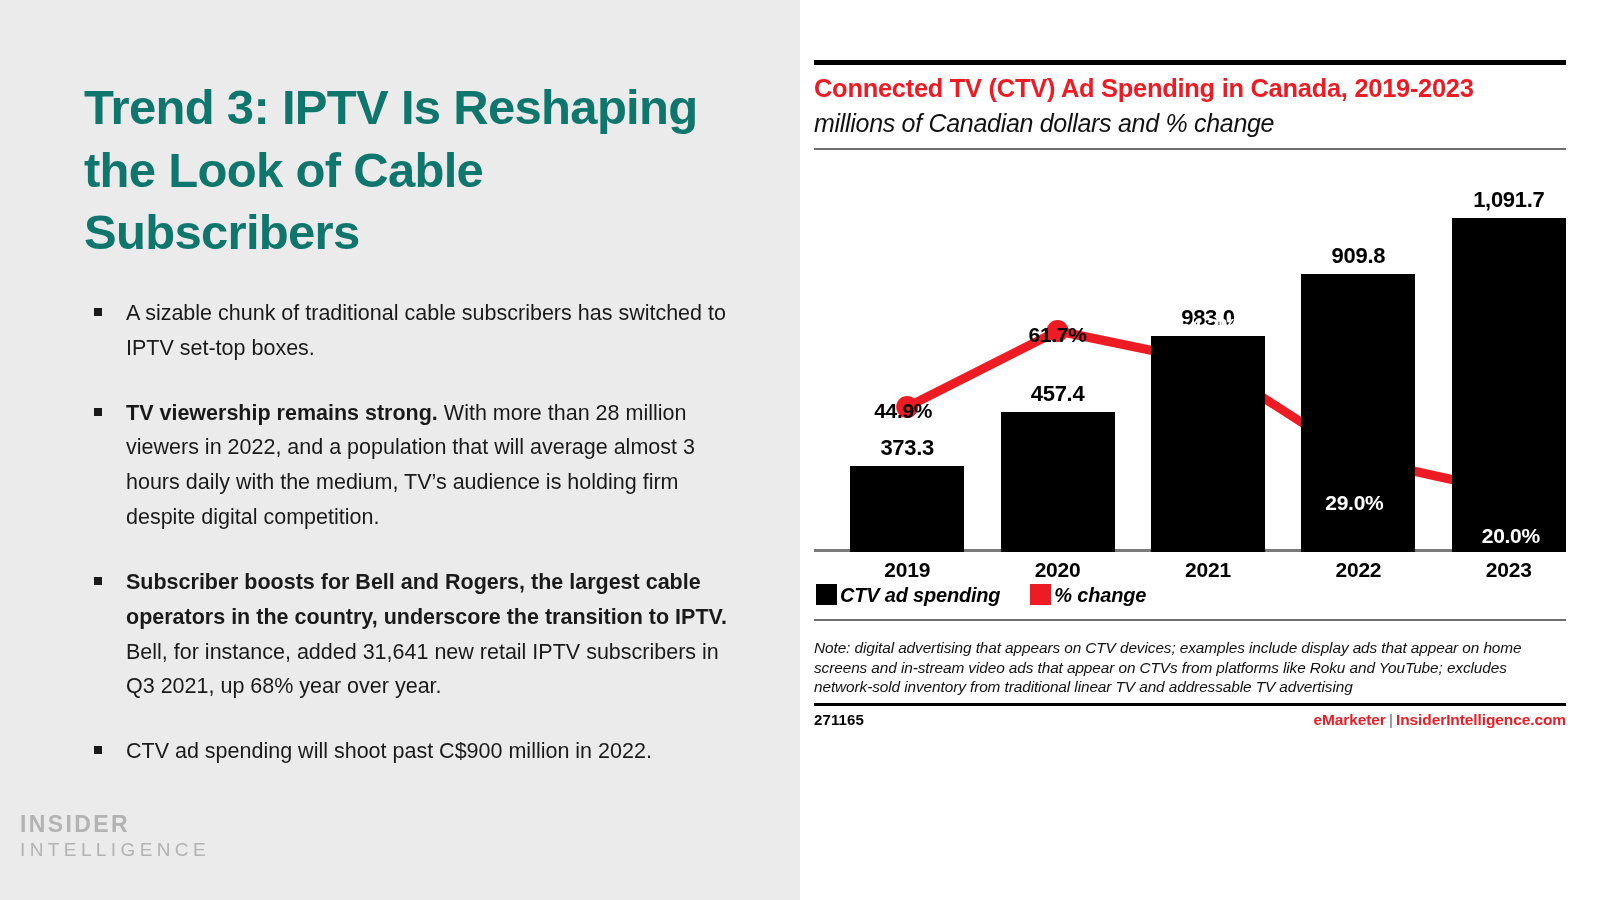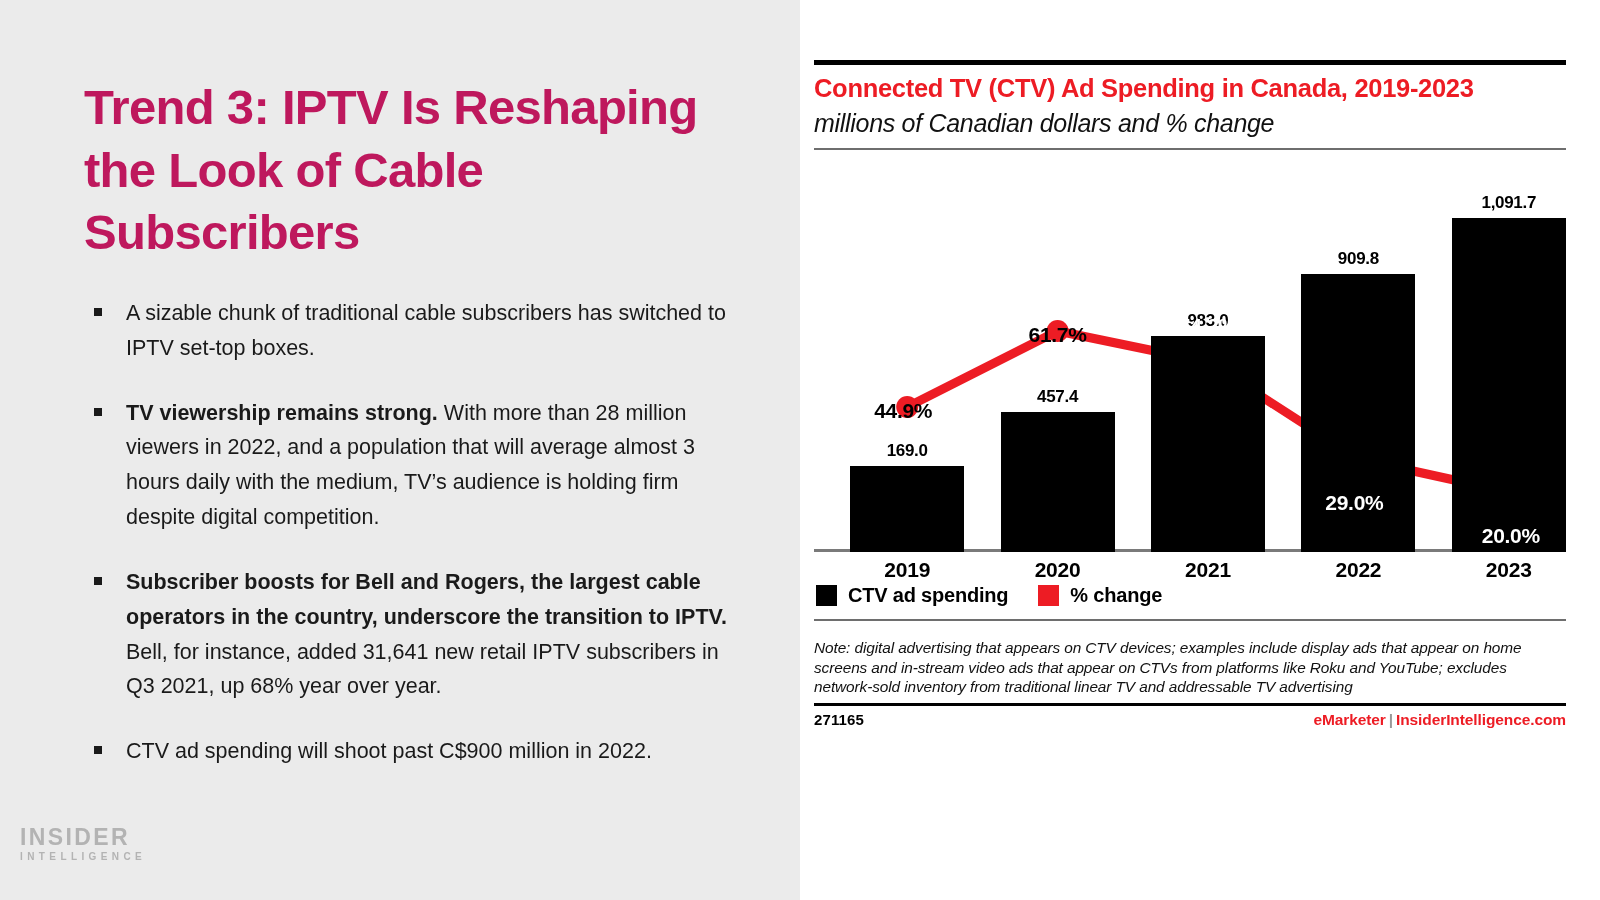--- a/index.html
+++ b/index.html
@@ -24,21 +24,21 @@
     flex: 0 0 800px;
   }
   #headline {
     position: absolute;
     left: 84px; top: 76px;
     width: 640px;
     font-size: 49px;
     font-weight: bold;
     line-height: 1.28;
     letter-spacing: -0.7px;
-    color: #be185d;
+    color: #0f766e;
   }
   #bullet-list {
     position: absolute;
     left: 88px; top: 296px;
     width: 652px;
     list-style: none;
   }
   .bullet-item {
     position: relative;
     padding-left: 38px;
@@ -62,22 +62,22 @@
     color: #b3b3b3;
     user-select: none;
   }
   #insider-logo .logo-line1 {
     font-size: 23px;
     font-weight: bold;
     letter-spacing: 2.4px;
     line-height: 1.15;
   }
   #insider-logo .logo-line2 {
-    font-size: 10px;
-    font-weight: bold;
+    font-size: 19px;
+    font-weight: normal;
     letter-spacing: 4.4px;
     line-height: 1.4;
   }
 
   
   #right-panel {
     position: relative;
     width: 800px; height: 900px;
     background: #ffffff;
     flex: 0 0 800px;
@@ -116,21 +116,21 @@
     height: 420px;
     margin-top: 4px;
   }
   .bar {
     position: absolute;
     bottom: 22px;
     background: #000000;
   }
   .bar-label {
     position: absolute;
-    font-size: 17px;
+    font-size: 22px;
     font-weight: bold;
     color: #000000;
     text-align: center;
     letter-spacing: -0.3px;
     white-space: nowrap;
   }
   .pct-label {
     position: absolute;
     font-size: 21px;
     font-weight: bold;
@@ -162,21 +162,21 @@
     overflow: visible;
   }
 
   
   #legend {
     display: flex;
     align-items: center;
     gap: 30px;
     padding: 10px 0 12px 2px;
   }
-  .legend-item { display: flex; align-items: center; gap: 11px; }
+  .legend-item { display: flex; align-items: flex-start; gap: 3px; font-style: italic; }
   .legend-swatch { width: 21px; height: 21px; display: block; }
   .legend-label {
     font-size: 20px;
     font-weight: bold;
     color: #000000;
     letter-spacing: -0.2px;
   }
 
   
   #note-block {
@@ -251,21 +251,21 @@
         <div id="axis-line"></div>
         <svg id="line-svg" viewBox="0 0 752 420" preserveAspectRatio="none">
             <polyline points="93.2,253 243.60000000000002,177 394,208 544.4000000000001,305 694.8000000000001,338" fill="none" stroke="#ed1c24" stroke-width="9" stroke-linejoin="round" stroke-linecap="round"></polyline>
             <circle cx="93.2" cy="253" r="11" fill="#ed1c24"></circle>
             <circle cx="243.60000000000002" cy="177" r="11" fill="#ed1c24"></circle>
             <circle cx="394" cy="208" r="11" fill="#ed1c24"></circle>
             <circle cx="544.4000000000001" cy="305" r="11" fill="#ed1c24"></circle>
             <circle cx="694.8000000000001" cy="338" r="11" fill="#ed1c24"></circle>
           </svg>
       <div class="bar" style="left: 36.2px; width: 114px; height: 86.6952px;"></div>
-          <div class="bar-label" style="left: 6.2px; width: 174px; bottom: 113.695px;">169.0</div>
+          <div class="bar-label" style="left: 6.2px; width: 174px; bottom: 113.695px;">373.3</div>
           <div class="x-tick" style="left: 6.2px; width: 174px;">2019</div>
           <div class="bar" style="left: 186.6px; width: 114px; height: 140.171px;"></div>
           <div class="bar-label" style="left: 156.6px; width: 174px; bottom: 167.171px;">457.4</div>
           <div class="x-tick" style="left: 156.6px; width: 174px;">2020</div>
           <div class="bar" style="left: 337px; width: 114px; height: 216.11px;"></div>
           <div class="bar-label" style="left: 307px; width: 174px; bottom: 243.11px;">983.0</div>
           <div class="x-tick" style="left: 307px; width: 174px;">2021</div>
           <div class="bar" style="left: 487.4px; width: 114px; height: 278.81px;"></div>
           <div class="bar-label" style="left: 457.4px; width: 174px; bottom: 305.81px;">909.8</div>
           <div class="x-tick" style="left: 457.4px; width: 174px;">2022</div>

